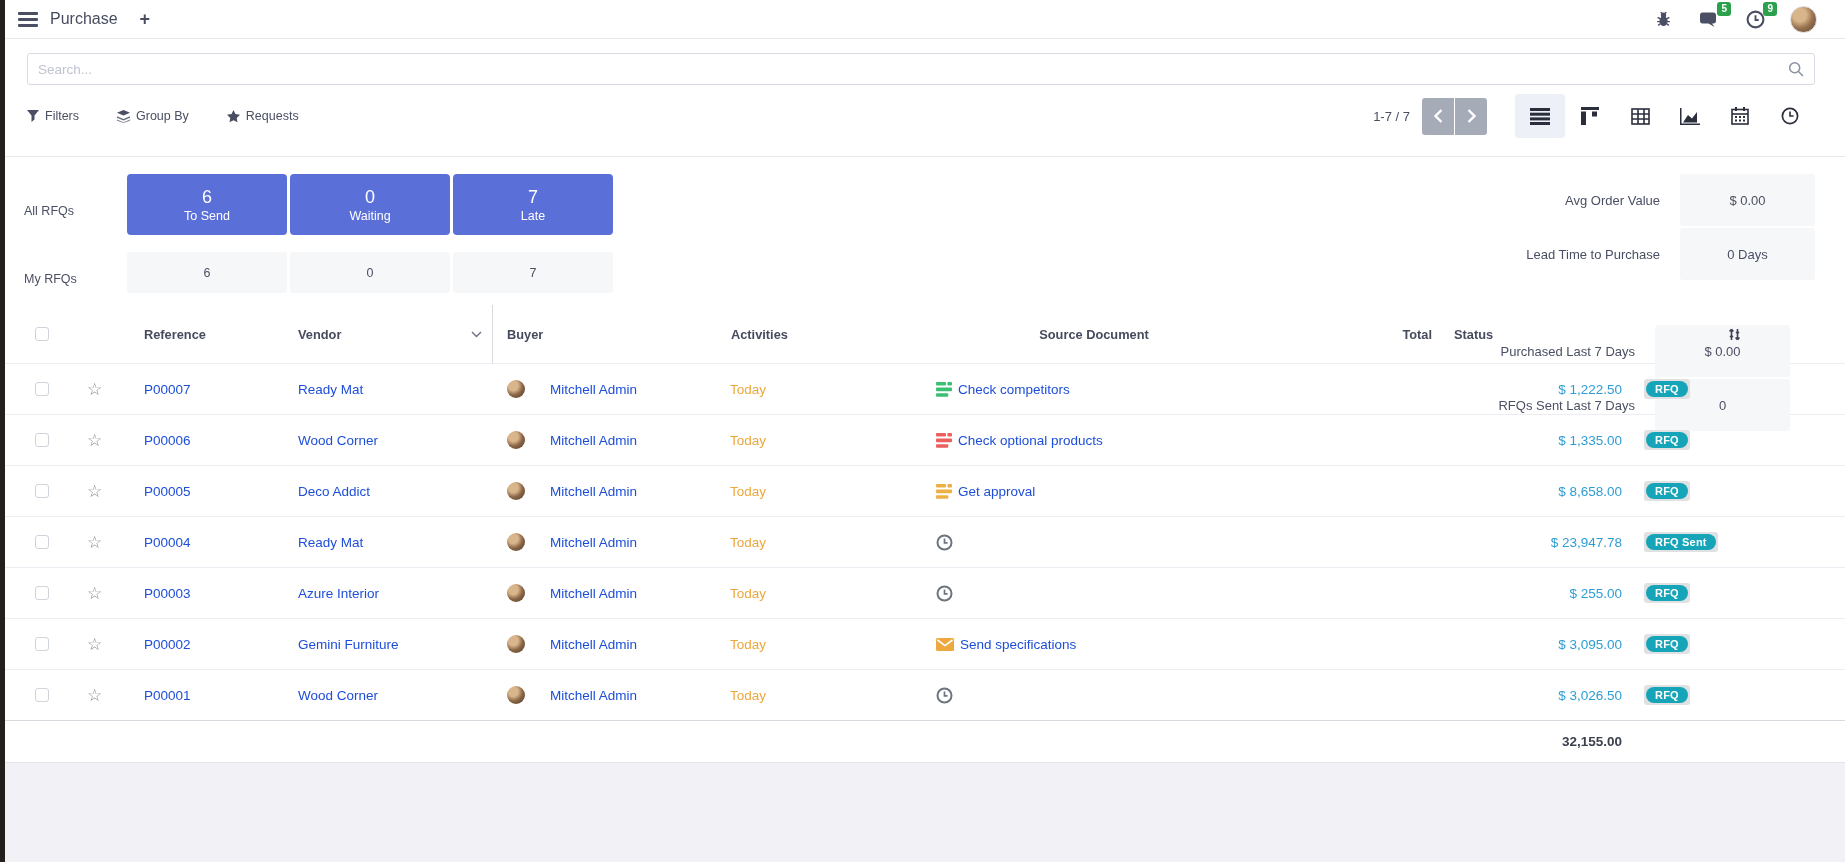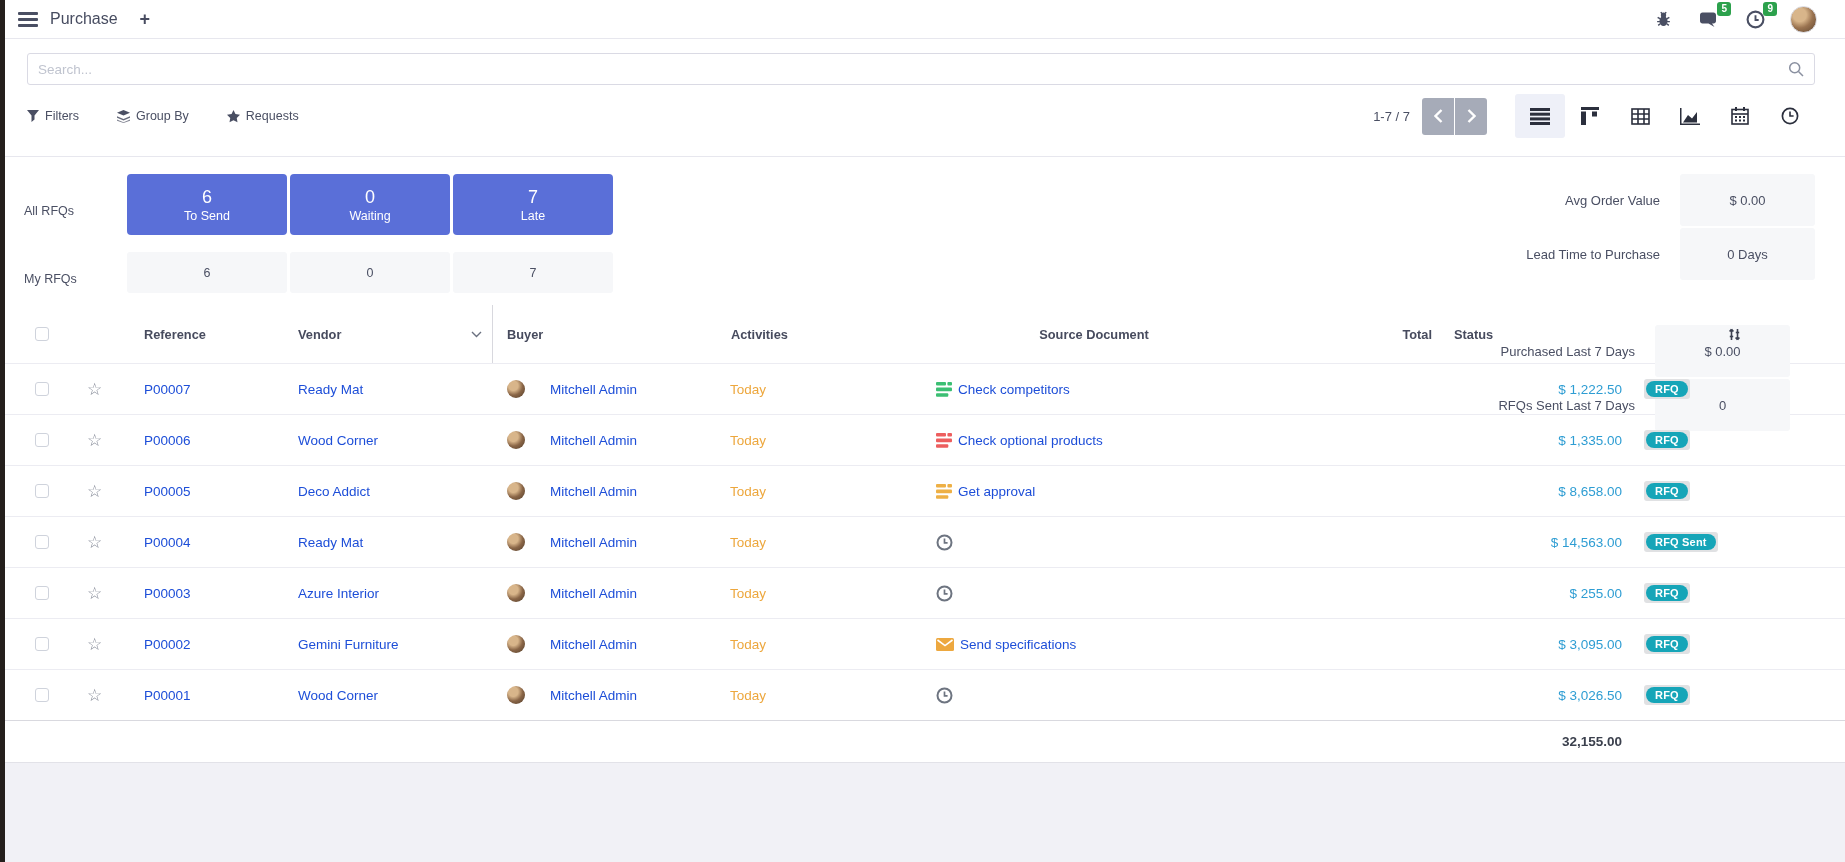--- a/index.html
+++ b/index.html
@@ -448,21 +448,21 @@
     <span class="act-cell">
       <span class="act-ic act-clock">
             <svg width="17" height="17" viewBox="0 0 17 17" fill="none" stroke="currentColor" stroke-width="2">
               <circle cx="8.5" cy="8.5" r="7"></circle>
               <path d="M8.5 4.5V8.8H11.6" stroke-width="1.7"></path>
             </svg>
           </span>
       <span class="link"></span>
     </span>
     <span class="cell"></span>
-    <span class="total-cell">$ 14,563.00</span>
+    <span class="total-cell">$ 23,947.78</span>
     <span class="status-cell">
       <span class="badge-wrap">
             <span class="badge">RFQ Sent</span>
           </span>
     </span>
     <span></span>
   </div>
 
   <div class="trow drow">
     <span class="cbx-cell">

